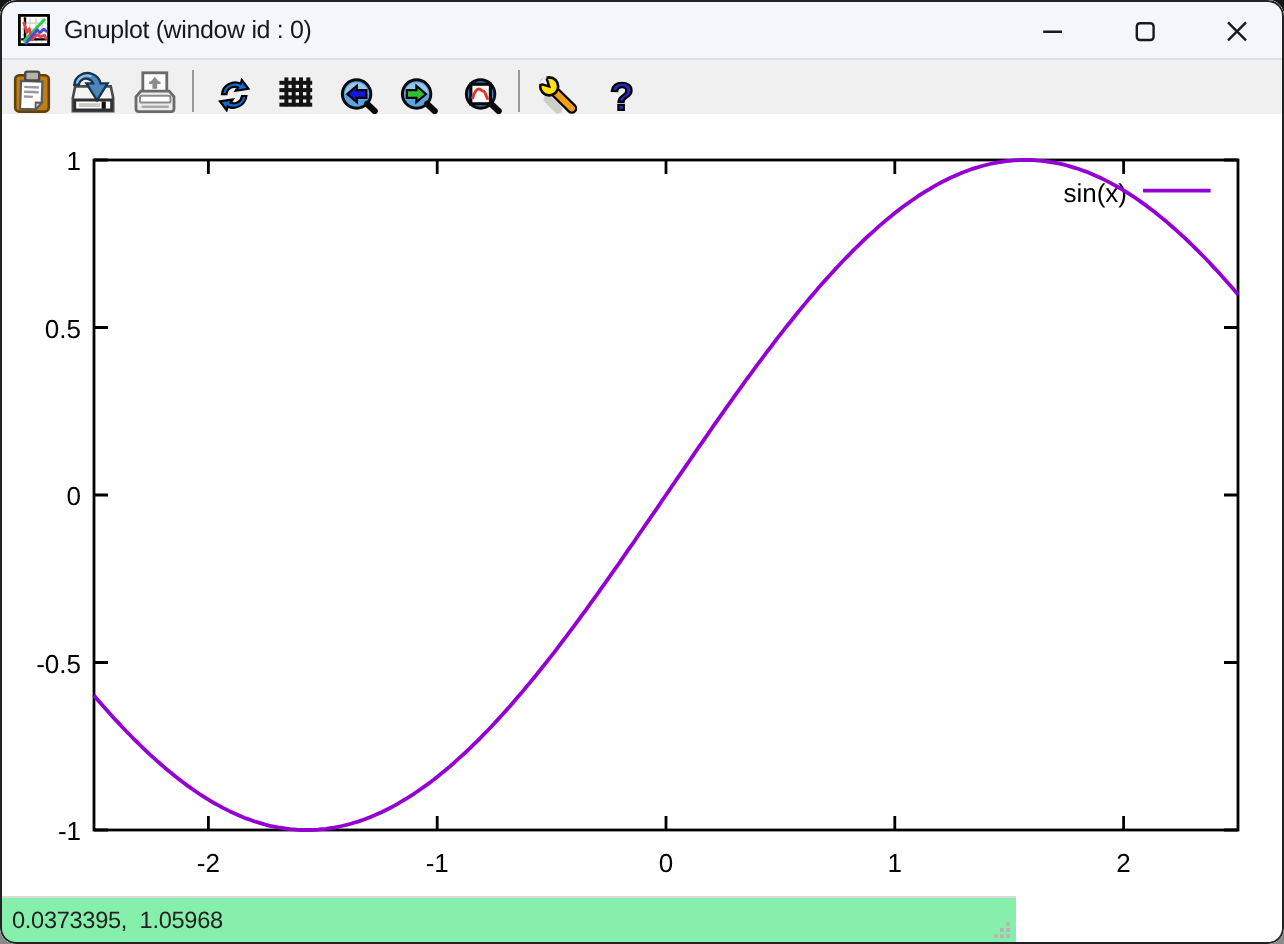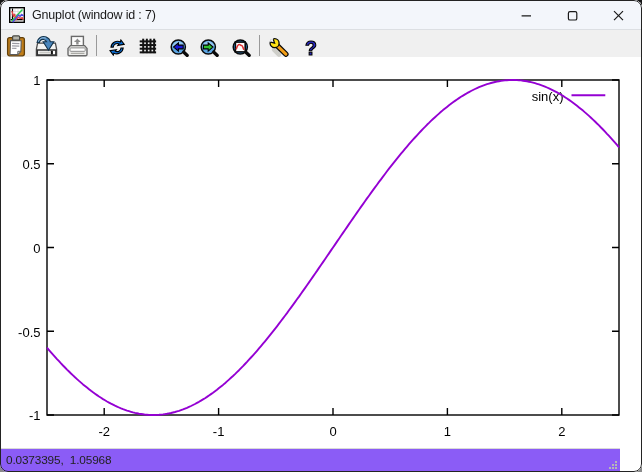--- a/index.html
+++ b/index.html
@@ -1,38 +1,38 @@
 <!DOCTYPE html>
 <html><head><meta charset="utf-8"><style>
 html,body{margin:0;padding:0;background:linear-gradient(180deg,#161616 0%,#2a2a2a 45%,#8a8a8a 100%);width:642px;height:472px;overflow:hidden;}
 *{box-sizing:border-box;}
 body{font-family:"Liberation Sans",sans-serif;}
 #win{position:absolute;left:0;top:0;width:642px;height:472px;border-radius:8px;overflow:hidden;background:#fff;}
 #titlebar{position:absolute;left:0;top:0;width:642px;height:30px;background:#f3f6fb;}
 #tbsep{position:absolute;left:0;top:29px;width:642px;height:1px;background:#dcdfe3;}
 #toolbar{position:absolute;left:0;top:30px;width:642px;height:27px;background:#f0f0f0;}
 #canvas{position:absolute;left:0;top:57px;width:642px;height:391px;background:#ffffff;}
-#status{position:absolute;left:0;top:448px;width:620px;height:24px;background:#8b5cf6;border-top:1px solid #d9d9d9;}
+#status{position:absolute;left:0;top:448px;width:508px;height:24px;background:#86efac;border-top:1px solid #d9d9d9;}
 #title{position:absolute;left:32px;top:0;height:30px;line-height:30px;font-size:12.5px;letter-spacing:-0.18px;color:#191919;}
 #stext{position:absolute;left:6px;top:0;height:23px;line-height:23px;font-size:11.8px;letter-spacing:-0.15px;color:#222;}
 #winborder{position:absolute;left:0;top:0;width:642px;height:472px;border-radius:8px;border:1.5px solid #232323;pointer-events:none;z-index:50;}
 .abs{position:absolute;}
 </style></head>
 <body>
 <div id="win">
   <div id="titlebar">
     <svg class="abs" style="left:9px;top:7px" width="16" height="16">
       <rect x="0.7" y="0.7" width="14.6" height="14.6" fill="#ffffff" stroke="#000" stroke-width="1.4"></rect>
       <path d="M6 2 V14 M9 2 V14 M12 2 V14 M2 4.5 H14 M2 7.5 H14 M2 10.5 H14" stroke="#d2d2d2" stroke-width="0.7" fill="none"></path>
       <path d="M3.5 1.6 V13 M1.6 12.7 H14.4" stroke="#000" stroke-width="1.2" fill="none"></path>
       <path d="M2.7 13.9 L13.5 2.5" stroke="#25cf4a" stroke-width="1.4" fill="none"></path>
       <path d="M2.9 3.9 L4.4 9.3 L5.6 7.3 L7.0 12.9 L9.3 10.3 L11.3 11.4 L13.3 10.6 L14.2 12.7" stroke="#e34545" stroke-width="1.4" fill="none" stroke-linejoin="round"></path>
       <path d="M3.6 15.2 L9.6 7.9 L10.9 9.4 L12.8 7.6 L14.6 9.0" stroke="#4949e0" stroke-width="1.4" fill="none" stroke-linejoin="round"></path>
     </svg>
-    <div id="title">Gnuplot (window id : 7)</div>
+    <div id="title">Gnuplot (window id : 0)</div>
     <svg class="abs" style="left:516px;top:10px" width="112" height="12">
       <path d="M5.6 5.9 H15" stroke="#1a1a1a" stroke-width="1.2" fill="none"></path>
       <rect x="52.4" y="1.6" width="8.4" height="8.4" rx="1.6" stroke="#1a1a1a" stroke-width="1.2" fill="none"></rect>
       <path d="M98 1.2 L107 10.2 M107 1.2 L98 10.2" stroke="#1a1a1a" stroke-width="1.2" fill="none"></path>
     </svg>
   </div>
   <div id="tbsep"></div>
   <div id="toolbar">
 
     <svg class="abs" style="left:6px;top:5px" width="22" height="22">

